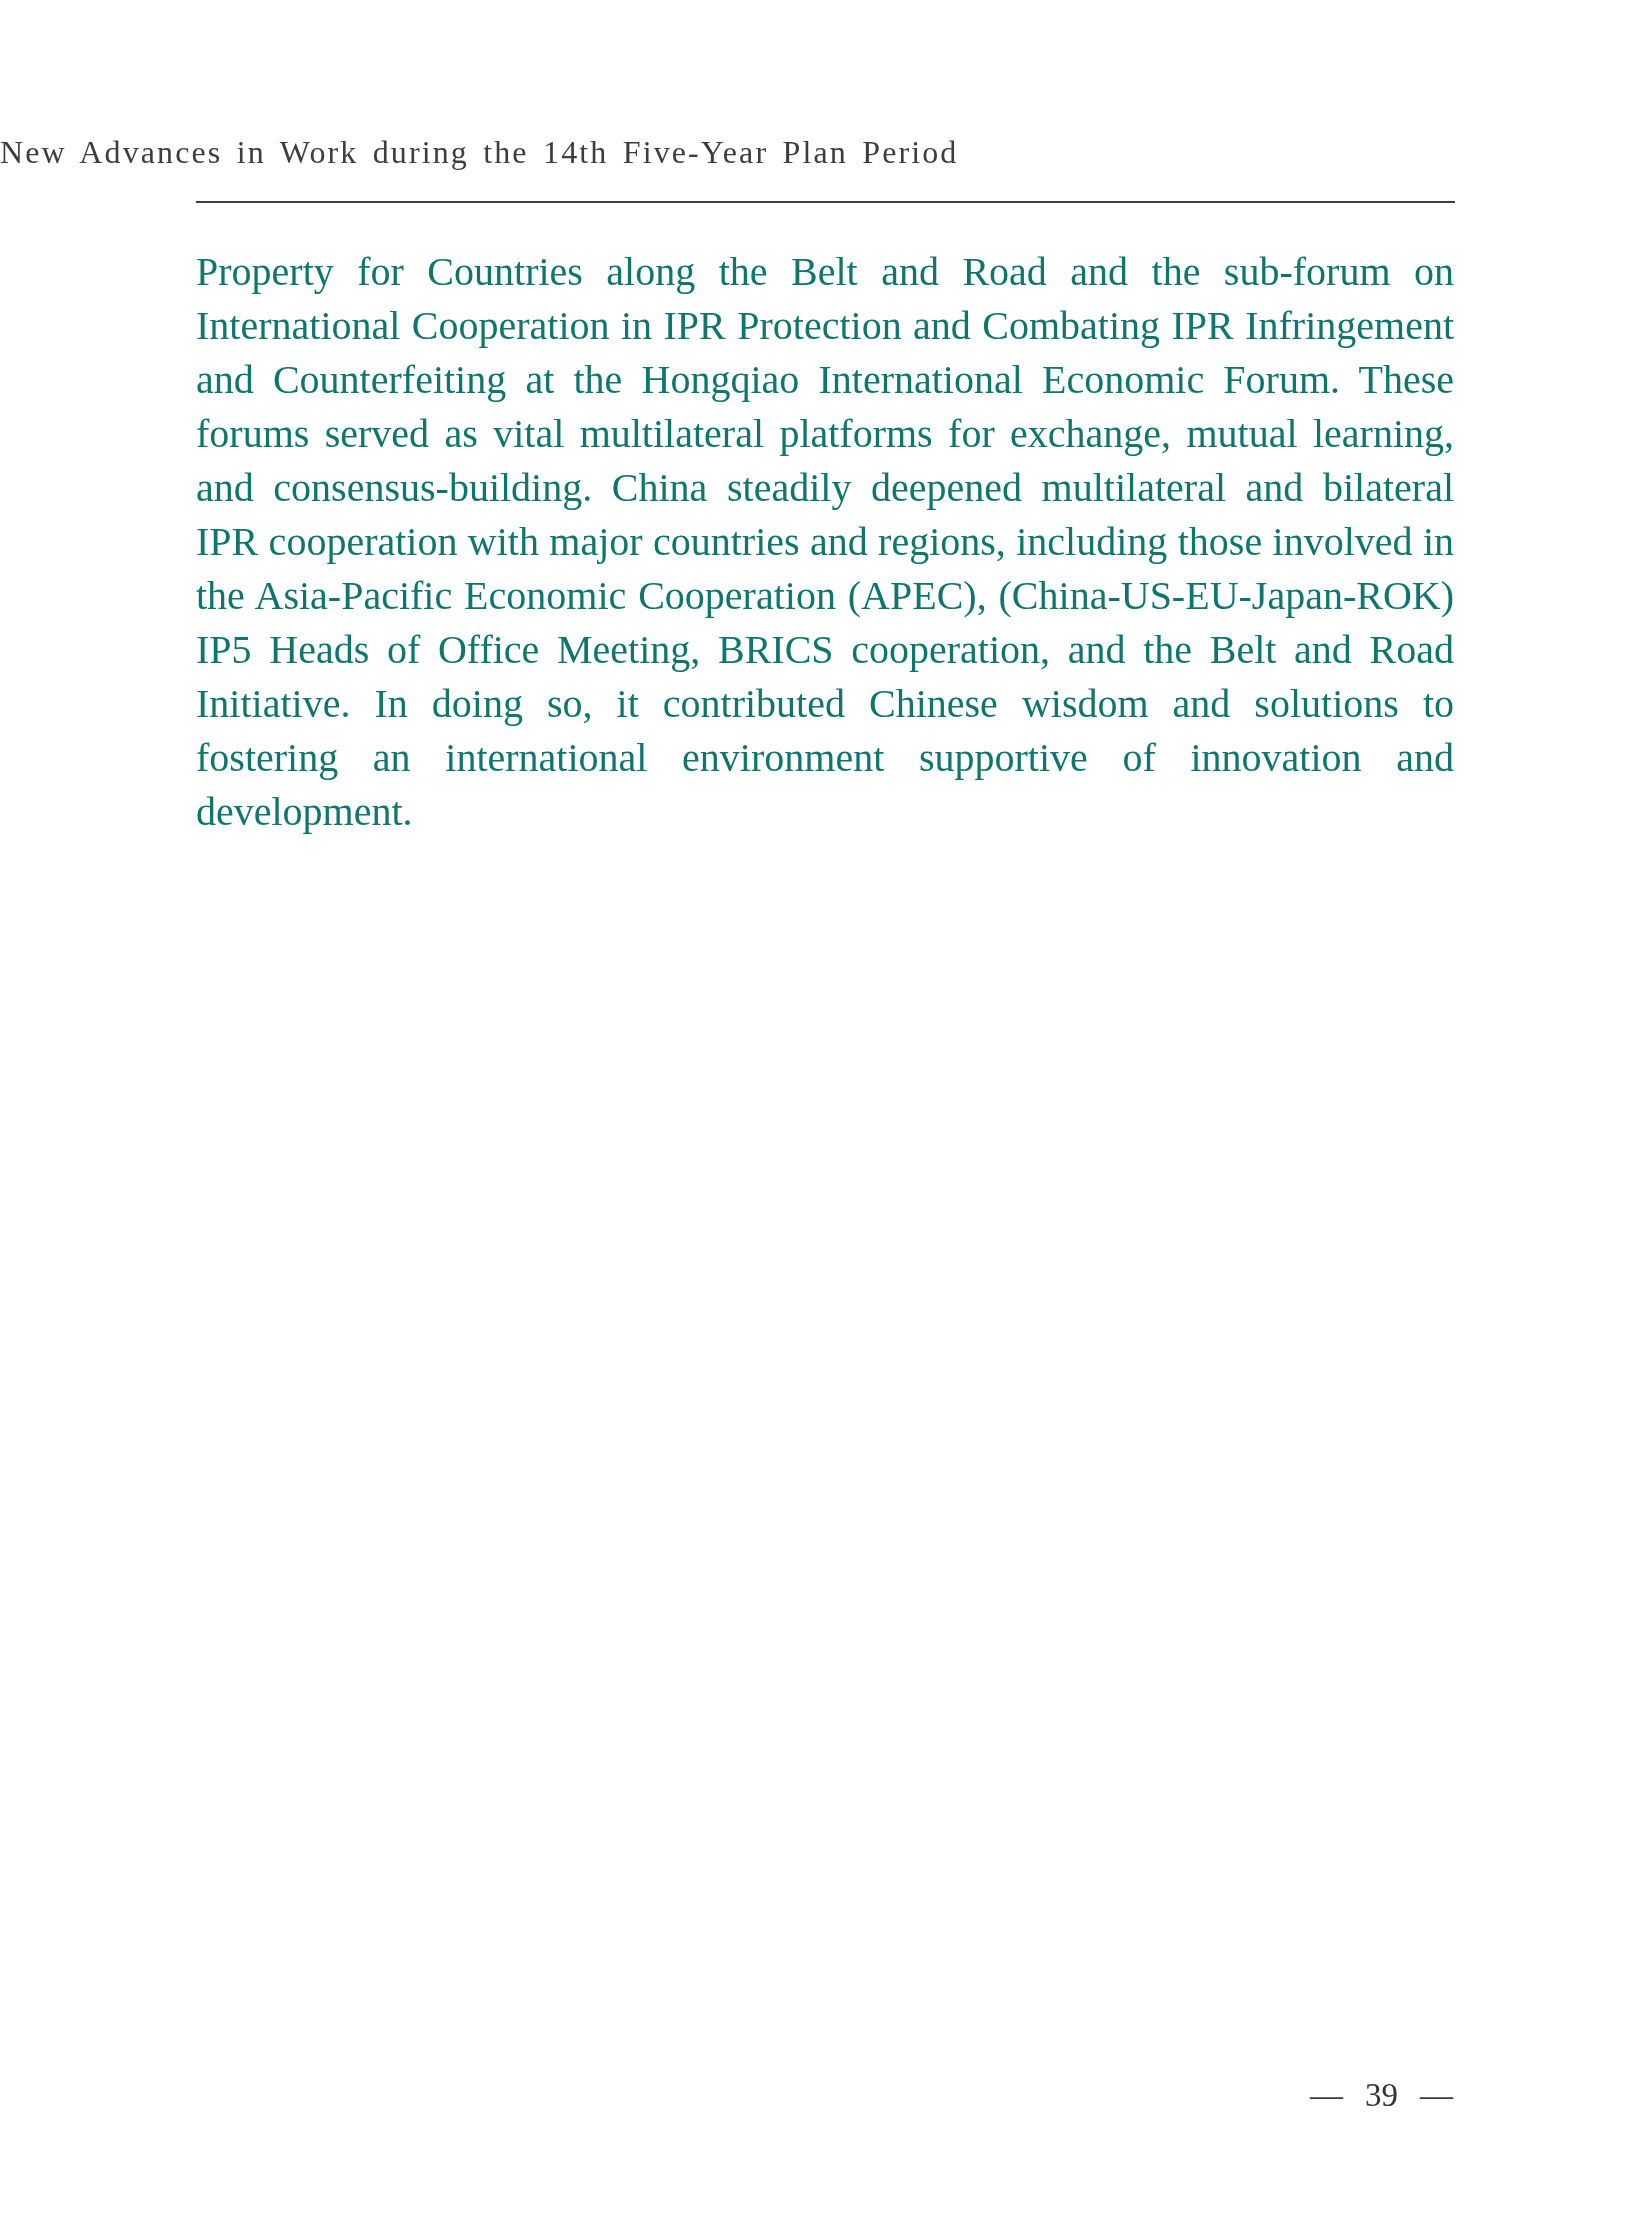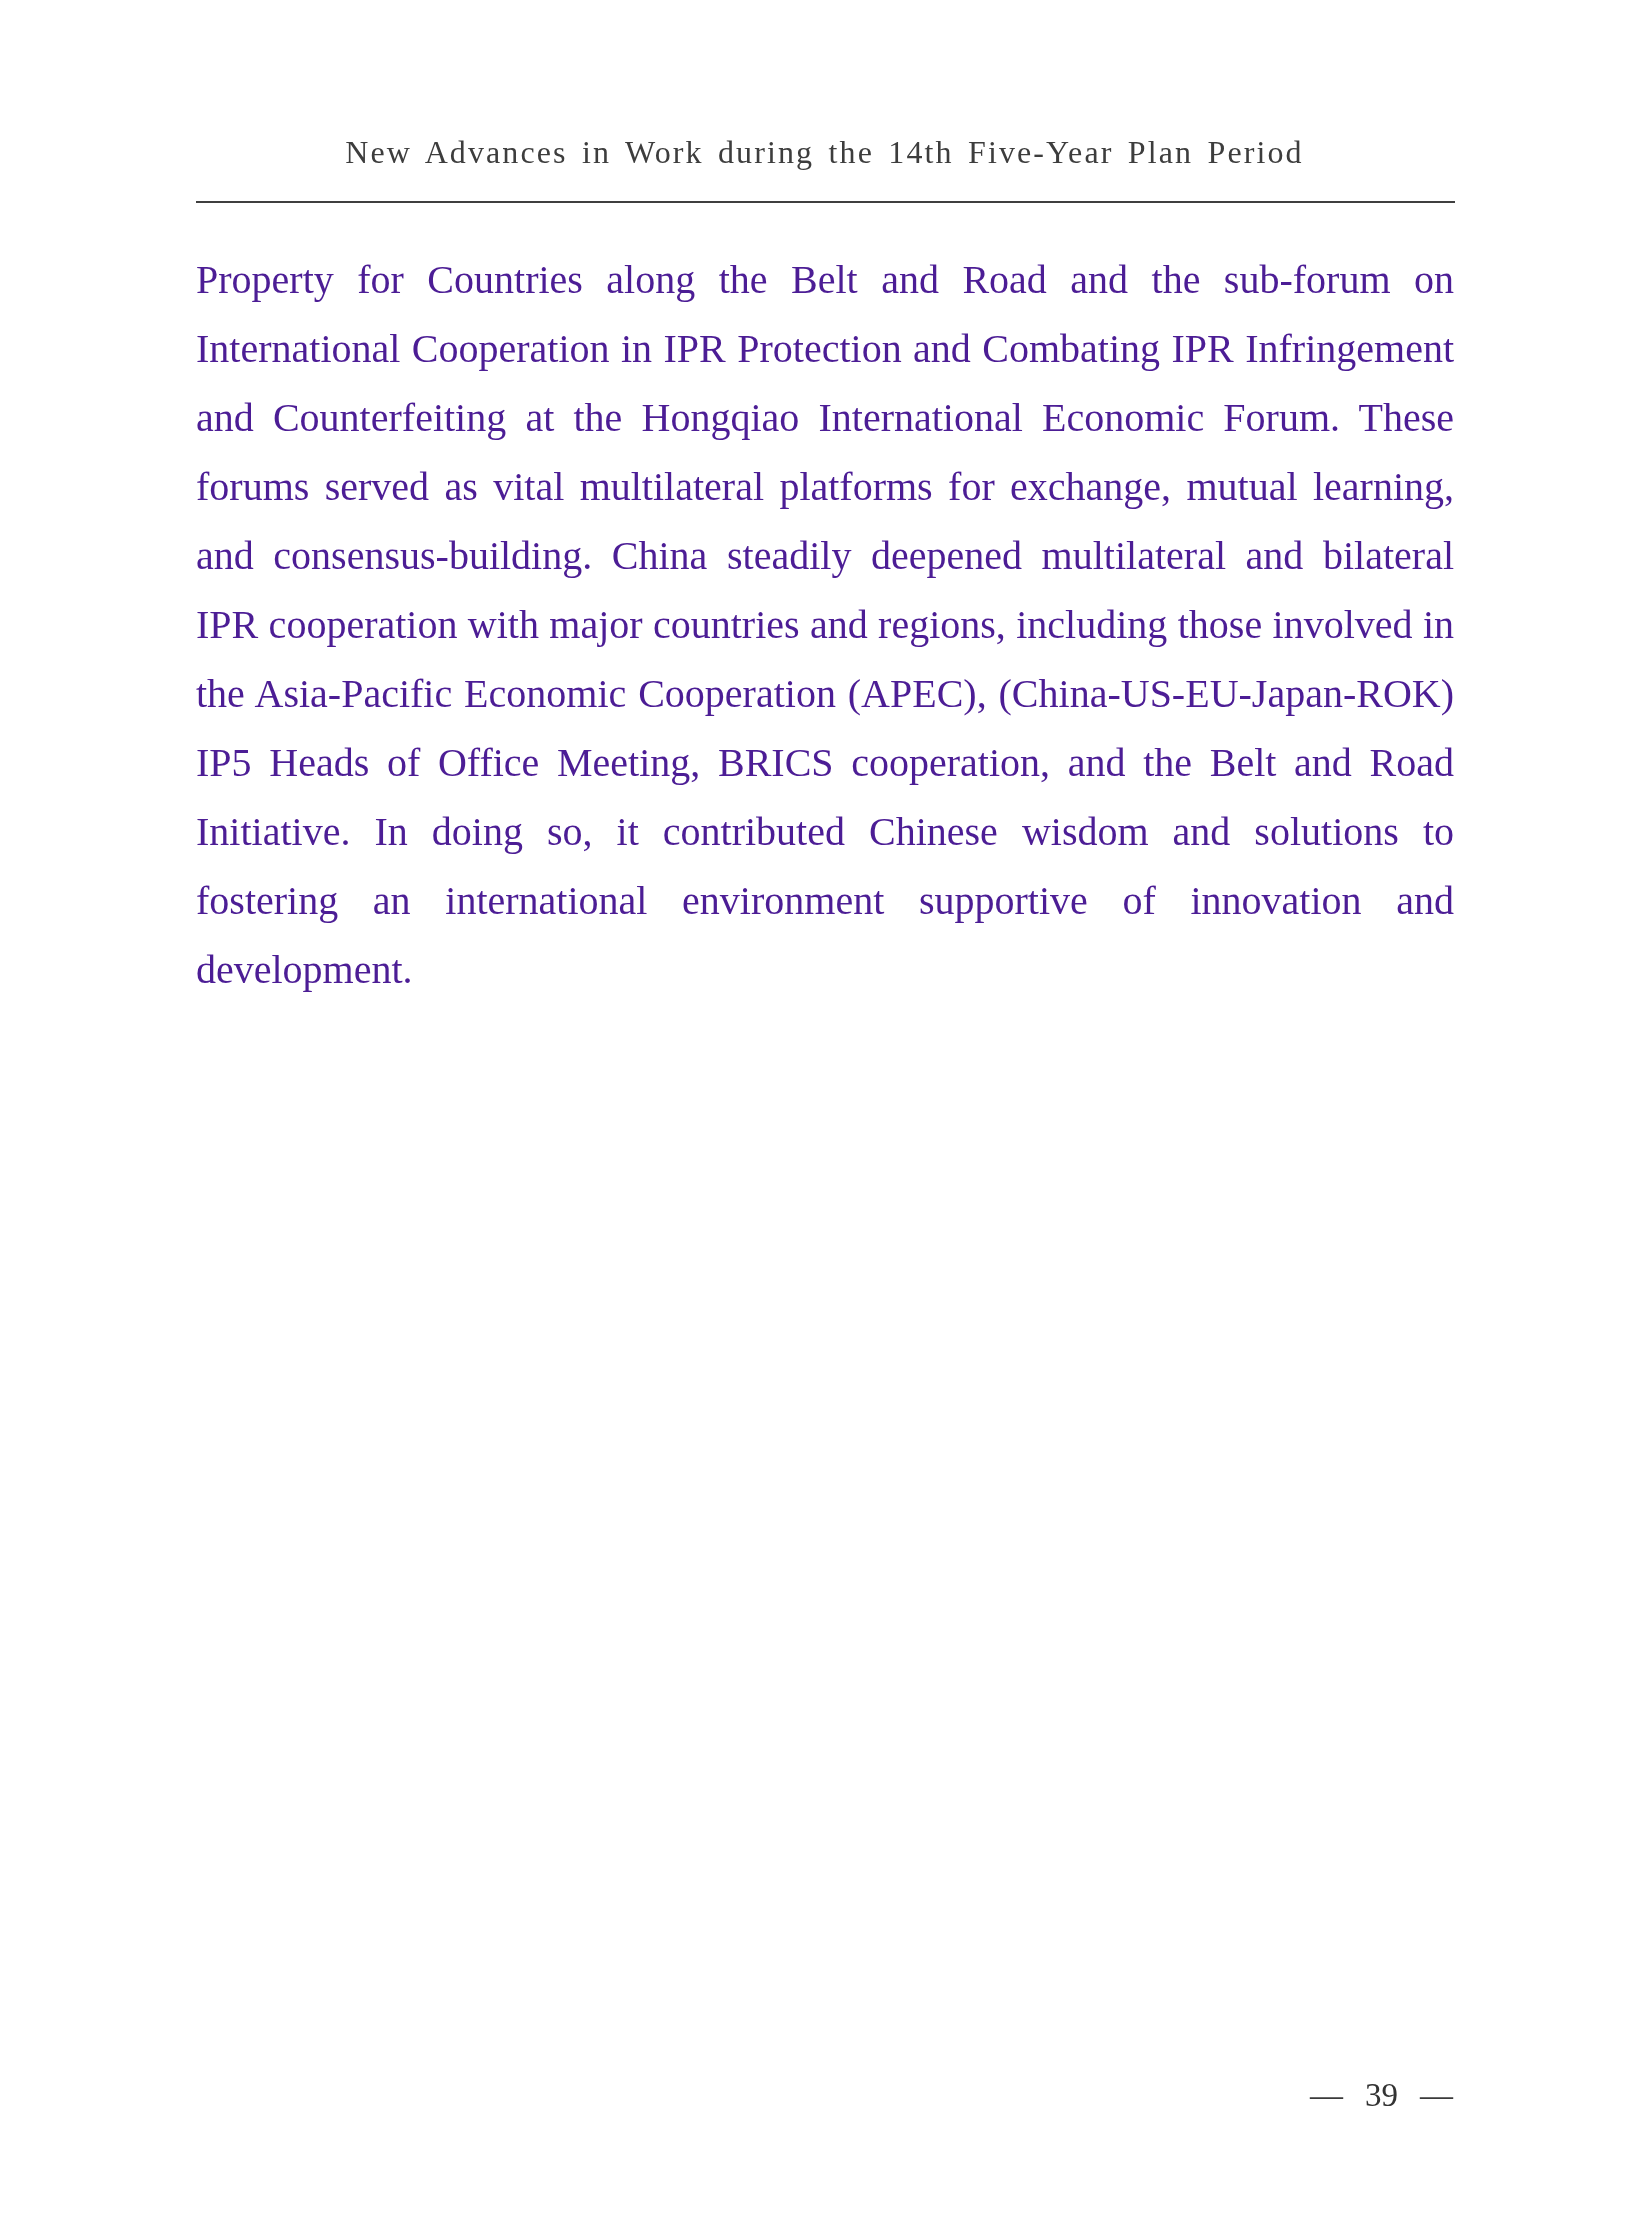--- a/index.html
+++ b/index.html
@@ -13,21 +13,20 @@
     height: 2239px;
     background: #ffffff;
     font-family: "Liberation Serif", "DejaVu Serif", serif;
     overflow: hidden;
   }
   .running-header-title {
     position: absolute;
     top: 134px;
     left: 0;
     width: 100%;
-    text-align: center;
     font-size: 32px;
     letter-spacing: 2.1px;
     word-spacing: 4.3px;
     color: #3d3d3d;
     font-weight: 400;
   }
   .header-rule {
     position: absolute;
     top: 201px;
     left: 196px;
@@ -35,23 +34,23 @@
     height: 0;
     border-top: 2.6px solid #3f3f3f;
   }
   .paragraph {
     position: absolute;
     top: 245px;
     left: 196px;
     width: 1258px;
     margin: 0;
     font-size: 40px;
-    line-height: 69px;
+    line-height: 54px;
     text-align: justify;
-    color: #4c1d95;
+    color: #0f766e;
   }
   .page-number {
     position: absolute;
     top: 2077px;
     right: 196px;
     font-size: 33px;
     color: #333333;
     white-space: nowrap;
   }
   .page-number .dash {

